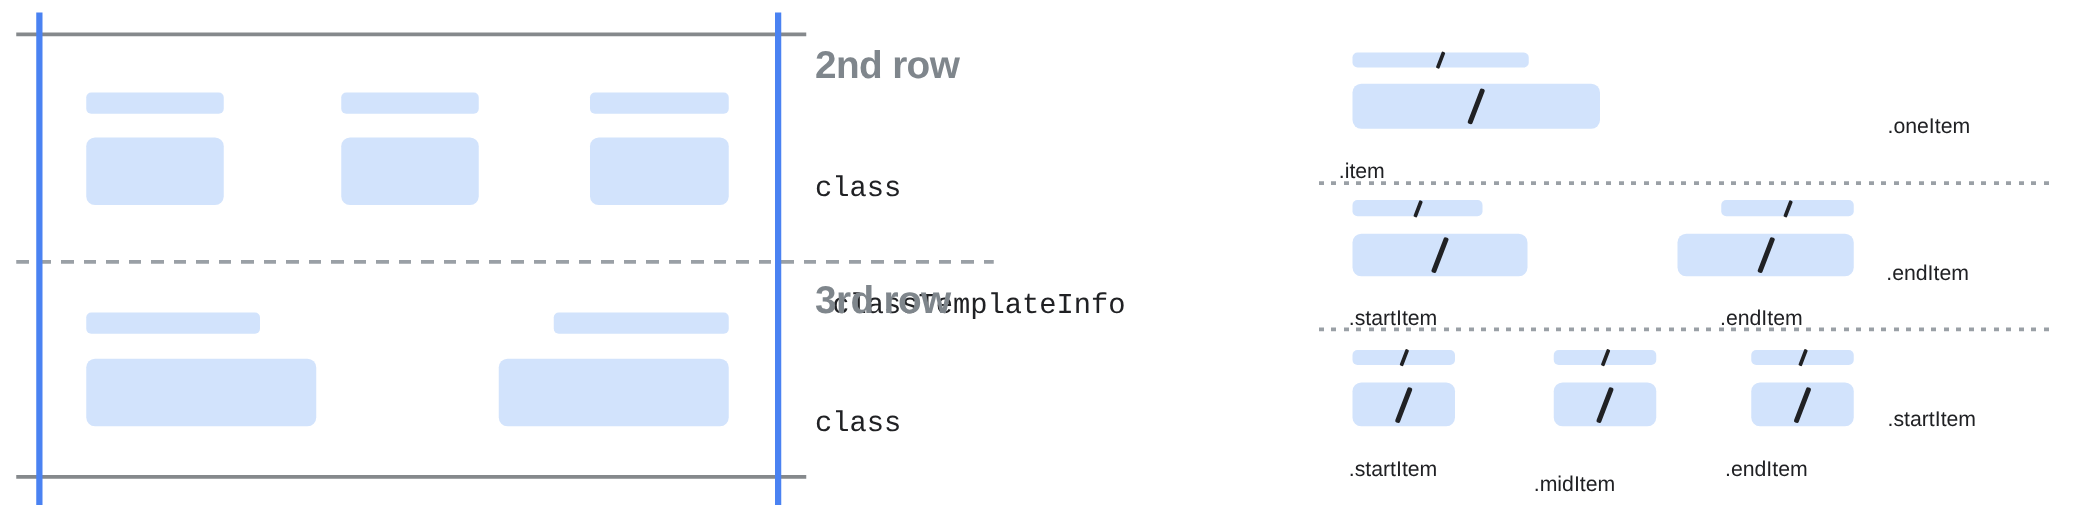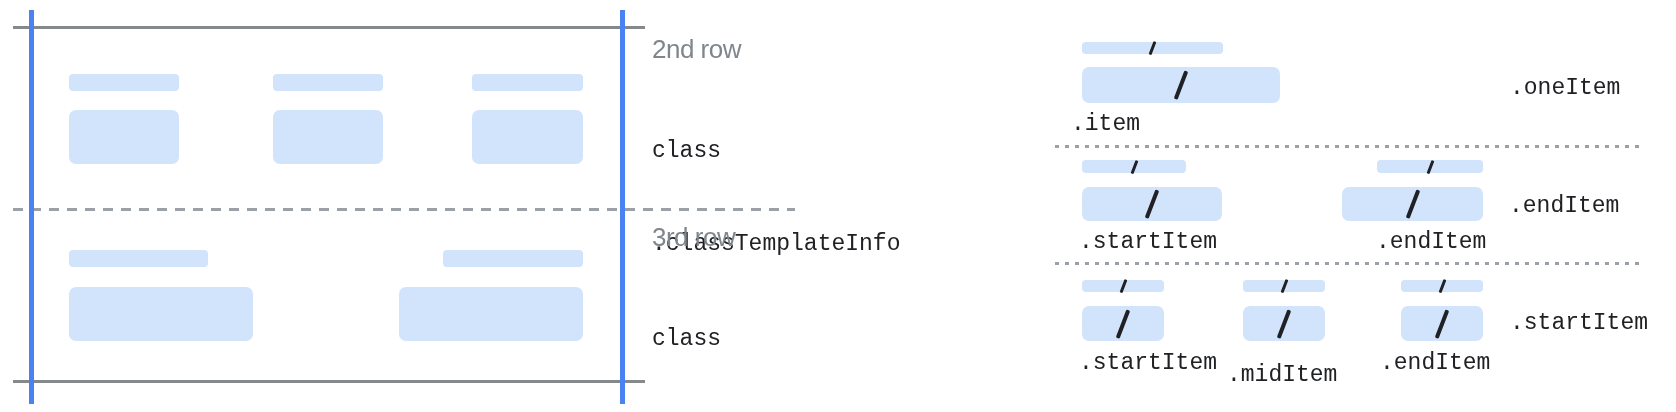--- a/index.html
+++ b/index.html
@@ -13,26 +13,26 @@
     background:repeating-linear-gradient(90deg,var(--dashed-line-gray,#9aa0a6) 0 10px,transparent 10px 18px);}
   .dotline{position:absolute;height:3px;
     background:repeating-linear-gradient(90deg,var(--dashed-line-gray,#9aa0a6) 0 4px,transparent 4px 10px);}
   .bar{position:absolute;background:var(--placeholder-fill,#d2e3fc);
     display:flex;align-items:center;justify-content:center;}
   .r-sm{border-radius:4px;}
   .r-lg{border-radius:7px;}
   .slash{display:block;background:var(--code-text,#202124);transform:rotate(21deg);}
   .slash.sm{width:2.5px;height:14px;border-radius:1px;}
   .slash.lg{width:3.5px;height:30px;border-radius:1.5px;}
-  .heading{position:absolute;font-weight:normal;font-size:26px;line-height:1;
+  .heading{position:absolute;font-weight:bold;font-size:31px;line-height:1;
     color:var(--heading-gray,#7f868c);letter-spacing:-0.5px;white-space:nowrap;}
   .code{position:absolute;font-family:"Liberation Mono","DejaVu Sans Mono",monospace;
     font-size:23px;line-height:31px;color:var(--code-text,#202124);white-space:pre;}
-  .mlabel{position:absolute;font-family:Liberation Mono, monospace;
-    font-size:23px;line-height:27px;color:var(--code-text,#202124);white-space:nowrap;}
+  .mlabel{position:absolute;font-family:Liberation Sans, sans-serif;
+    font-size:17px;line-height:27px;color:var(--code-text,#202124);white-space:nowrap;margin-top:12px;}
 </style>
 </head>
 <body>
 
 <div class="canvas">
 
   <div>
     <div class="hline" style="left:13px;top:26px;width:632px;"></div>
     <div class="hline" style="left:13px;top:380px;width:632px;"></div>
     <div class="dashline" style="left:13px;top:208px;width:782px;"></div>

